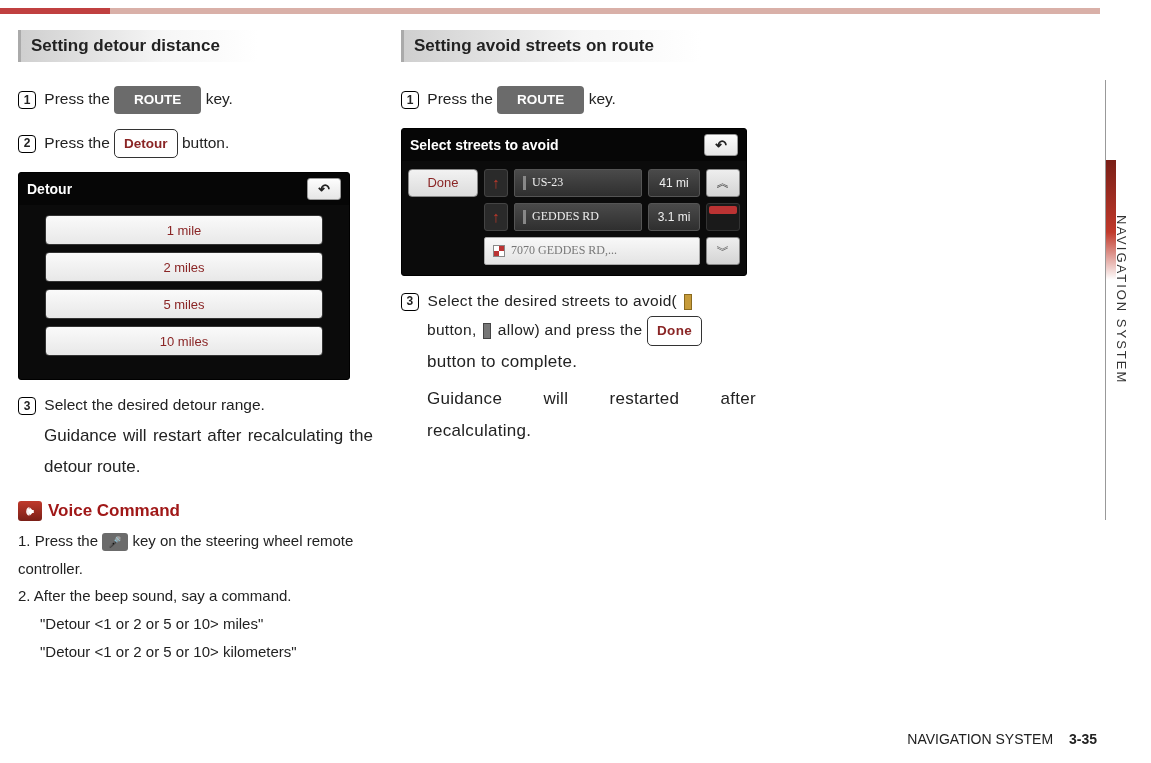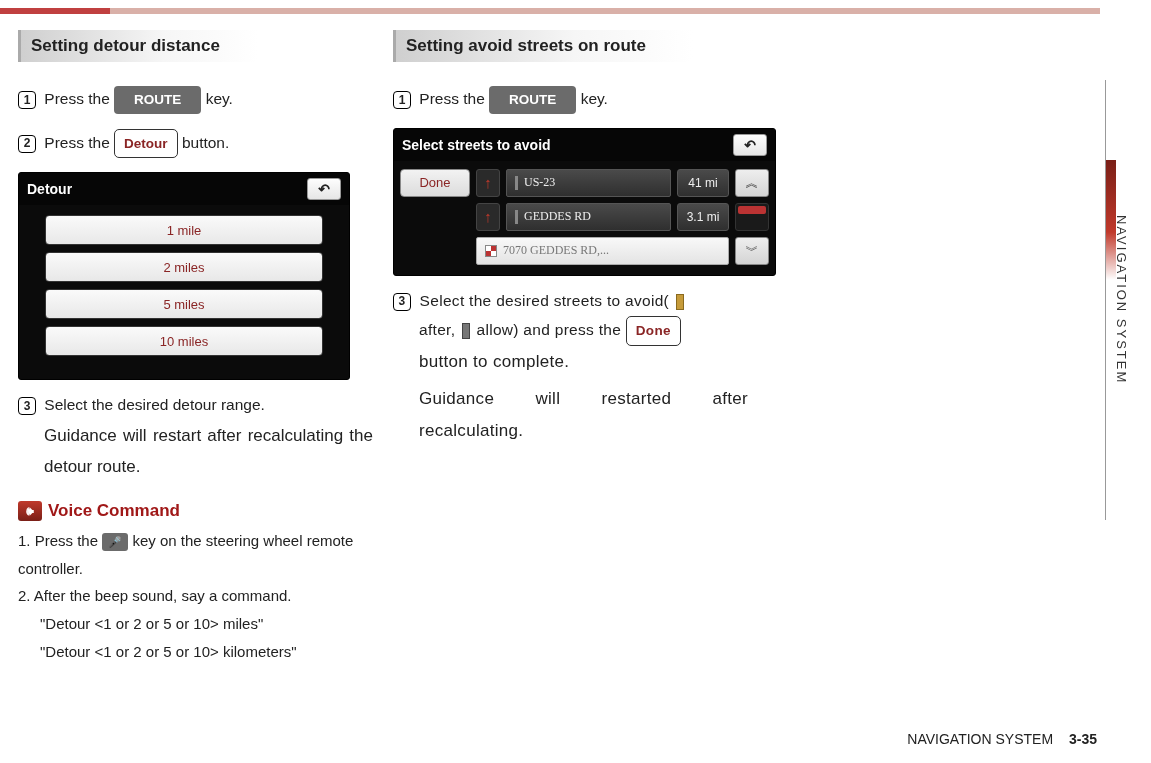--- a/index.html
+++ b/index.html
@@ -18,21 +18,21 @@
     background: linear-gradient(to right, #c04040 0%, #c04040 10%, #d9b0a8 10%, #d9b0a8 100%);
   }
   .page {
     position: absolute;
     top: 30px; left: 18px;
     width: 740px;
     height: 700px;
   }
   .columns {
     display: flex;
-    gap: 20px;
+    gap: 28px;
   }
   .col {
     width: 355px;
   }
   .sec-head {
     display: inline-block;
     font-weight: 700;
     font-size: 17px;
     padding: 6px 10px 6px 10px;
     background: linear-gradient(to right, #cfcfcf 0%, #f6f6f6 60%, #ffffff 100%);
@@ -323,21 +323,21 @@
     <div class="col">
       <div class="sec-head" style="min-width:300px">Setting avoid streets on route</div>
 
       <div class="step">
         <span class="step-num">1</span>
         <span>Press the </span><span class="btn-pill">ROUTE</span><span> key.</span>
       </div>
 
 
       
-      <div class="screen" style="width:383px">
+      <div class="screen" style="width:346px">
         <div class="screen-topbar">
           <span>Select streets to avoid</span>
           <div class="back-btn">↶</div>
         </div>
         <div class="avoid-body">
           <div style="display:flex;flex-direction:column;gap:6px">
             <div class="done-btn">Done</div>
           </div>
           <div class="street-col">
             <div class="street-row">
@@ -372,21 +372,21 @@
           </div>
         </div>
       </div>
 
       <div class="step justify" style="letter-spacing:0.3px">
         <span class="step-num">3</span>
         <span>Select the desired streets to avoid(</span>
         <span class="marker avoid"></span>
         <br>
         <span class="indent" style="display:inline-block">
-          <span>after, </span>
+          <span>button, </span>
           <span class="marker allow"></span>
           <span>allow) and press the </span>
           <span class="btn-out">Done</span>
         </span>
         <div class="indent para">button to complete.</div>
         <div class="indent para">Guidance will  restarted after recalculating.</div>
       </div>
     </div>
 
   </div>

